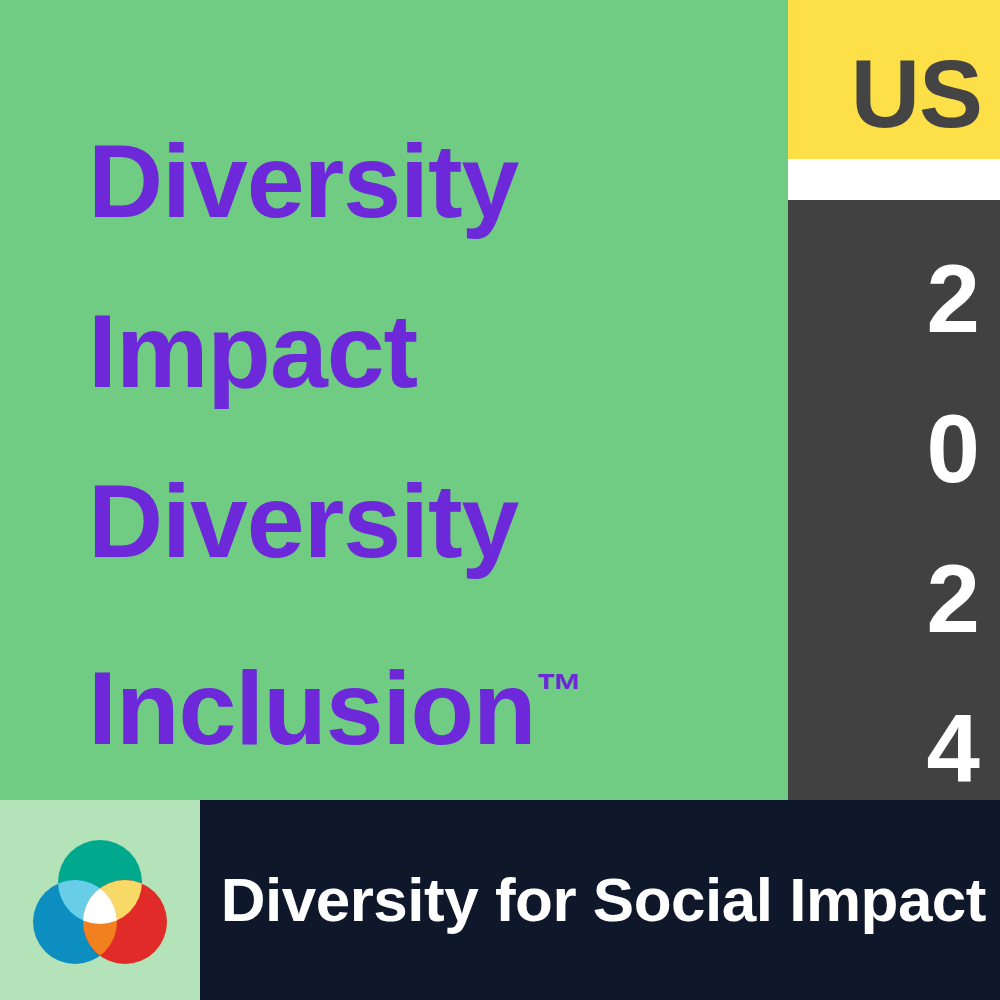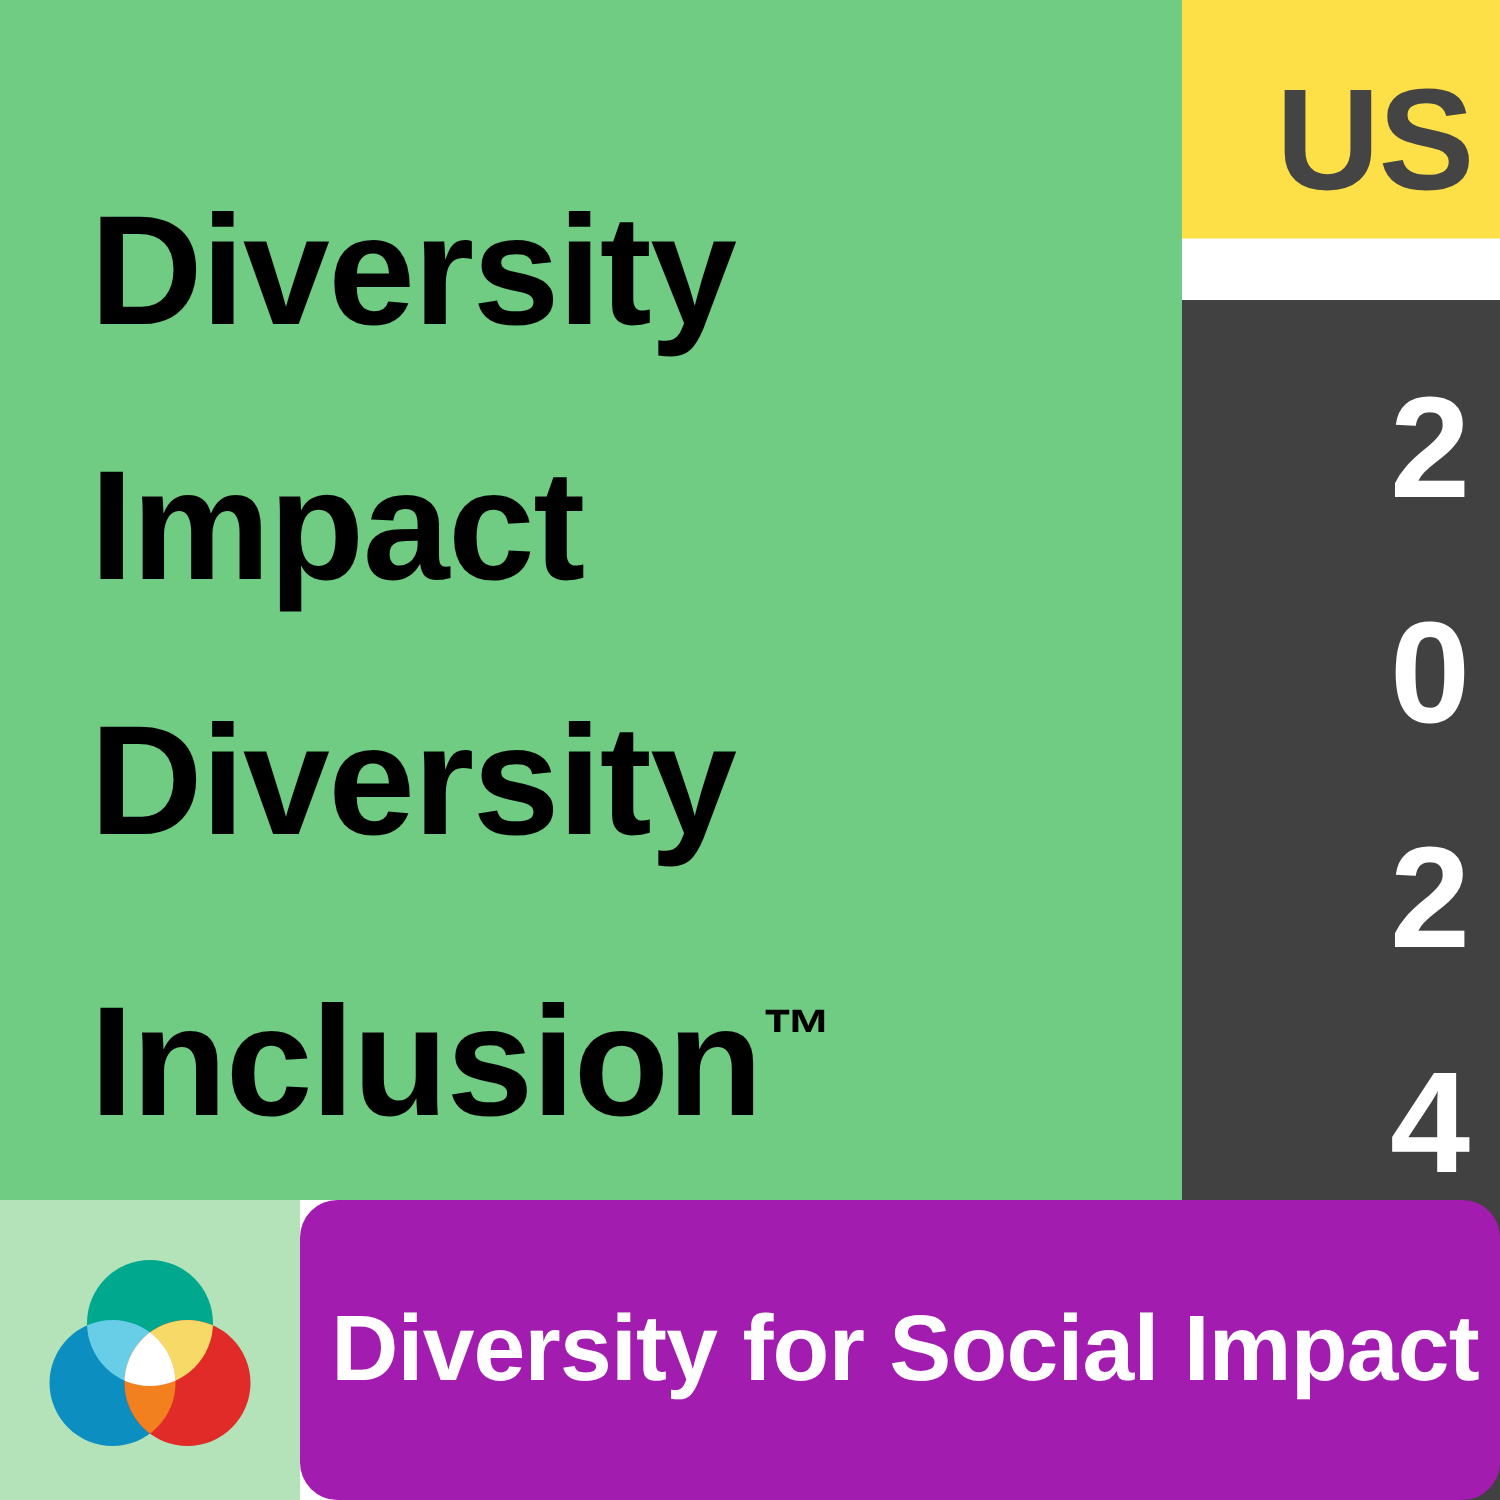--- a/index.html
+++ b/index.html
@@ -34,23 +34,24 @@
     left: 60px;
     top: 96px;
     width: 720px;
   }
 
   .headline-line {
     font-family: "Liberation Sans", sans-serif;
     font-weight: bold;
     font-size: 104px;
     line-height: 170px;
-    color: #000000;
+    color: #6d28d9;
     letter-spacing: -1px;
     white-space: nowrap;
+    margin-left: 28px;
   }
 
   .tm-mark {
     font-size: 0.46em;
     vertical-align: 0.78em;
     letter-spacing: 0;
     font-weight: bold;
   }
 
   
@@ -124,22 +125,21 @@
     height: 140px;
   }
 
   
   .footer-bar {
     position: absolute;
     left: 200px;
     top: 800px;
     width: 800px;
     height: 200px;
-    background: #a21caf;
-    border-radius: 25px;
+    background: #0f172a;
   }
 
   .footer-text {
     position: absolute;
     left: 0;
     right: 14px;
     top: 50%;
     transform: translateY(-50%);
     text-align: right;
     font-family: "Liberation Sans", sans-serif;

